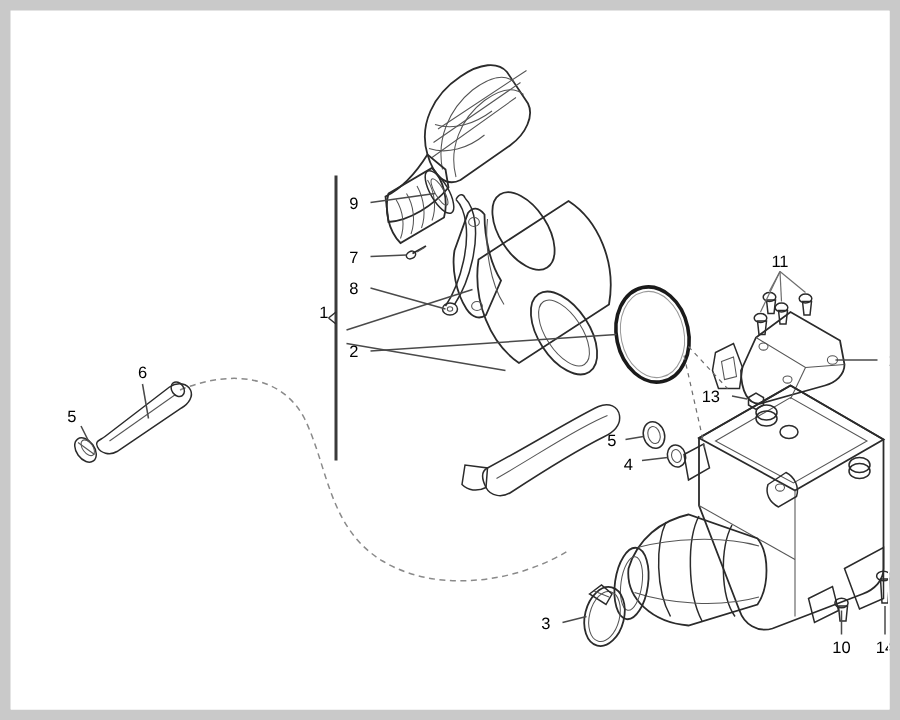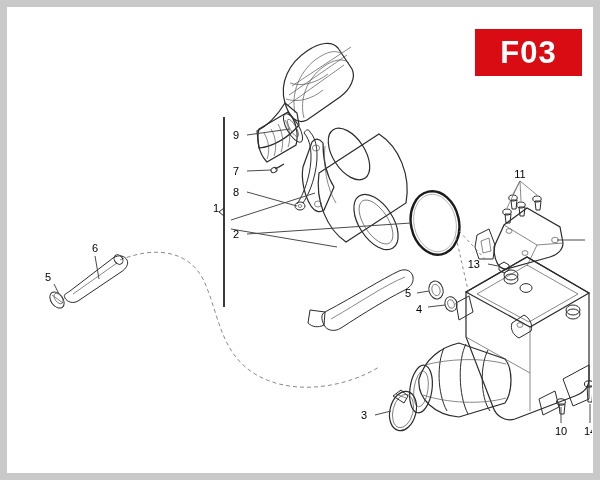--- a/index.html
+++ b/index.html
@@ -300,17 +300,14 @@
       <text class="lbl" x="232" y="189" text-anchor="end">8</text>
       <text class="lbl" x="232" y="132" text-anchor="end">9</text>
       <text class="lbl" x="554" y="428" text-anchor="middle">10</text>
       <text class="lbl" x="513" y="171" text-anchor="middle">11</text>
       <text class="lbl" x="585" y="237" text-anchor="start">12</text>
       <text class="lbl" x="473" y="261" text-anchor="end">13</text>
       <text class="lbl" x="583" y="428" text-anchor="middle">14</text>
     </g>
   </svg>
 
-  <div class="badge">
-    <span class="badge-text">F03</span>
-  </div>
 
 </div>
 
 </body></html>

